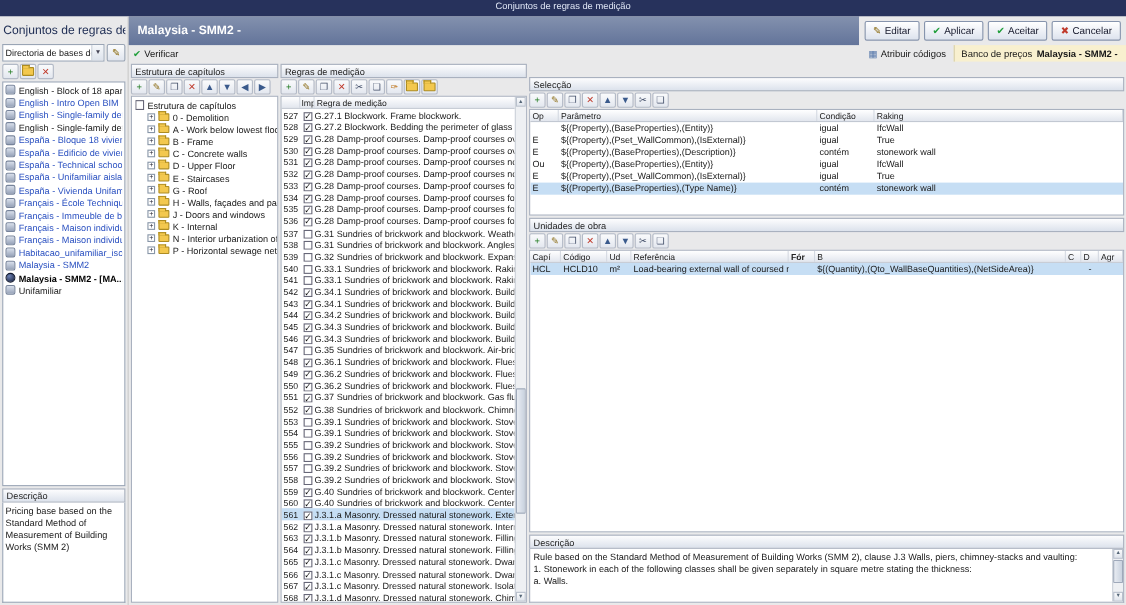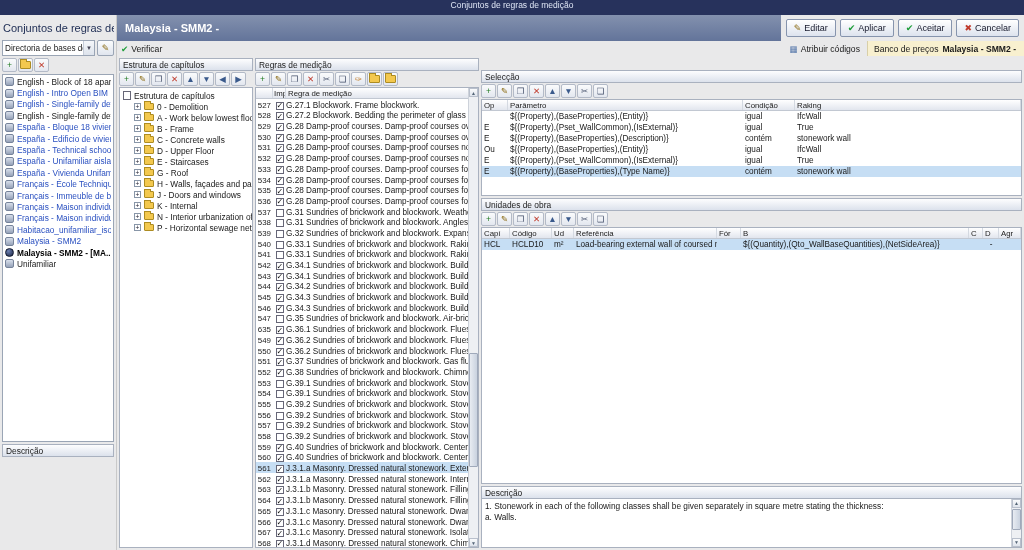--- a/index.html
+++ b/index.html
@@ -77,21 +77,21 @@
   .cb.checked::after{content:"✓";position:absolute;left:0;top:-1.5px;font-size:8px;color:#111;}
   .rtxt{flex:1;font-size:8.2px;white-space:nowrap;overflow:hidden;min-width:0;}
   .vscroll{position:absolute;top:0;right:0;bottom:0;width:10px;background:#eef0f3;border-left:1px solid #cdd2da;display:flex;flex-direction:column;}
   .varrow{height:9px;flex:none;display:flex;align-items:center;justify-content:center;font-size:5px;color:#567;background:linear-gradient(#fafbfc,#dfe4ec);border:1px solid #b9c0cc;}
   .vtrack{flex:1;position:relative;}
   .vthumb{position:absolute;left:0;right:0;background:linear-gradient(90deg,#e8ecf2,#c9d2df);border:1px solid #9fa9ba;border-radius:1px;}
   .srow{display:flex;align-items:center;height:11px;overflow:hidden;font-size:8.2px;}
   .srow>span{padding:0 2px;white-space:nowrap;overflow:hidden;}
   .w-op{width:26px;flex:none;} .w-param{width:235px;flex:none;} .w-cond{width:52px;flex:none;} .w-val{flex:1;min-width:0;}
   .w-capi{width:28px;flex:none;} .w-cod{width:42px;flex:none;} .w-ud{width:22px;flex:none;}
-  .w-ref{flex:1;min-width:0;} .w-for{width:24px;flex:none;} .w-b{width:228px;flex:none;}
+  .w-ref{flex:1;min-width:0;} .w-for{width:24px;flex:none;font-weight:bold;} .w-b{width:228px;flex:none;}
   .w-c{width:14px;flex:none;} .w-d{width:16px;flex:none;text-align:center;} .w-agr{width:22px;flex:none;}
   .selpanel{height:126px;flex:none;}
   .unipanel{flex:1;}
   .descpanel{height:62px;flex:none;}
   .desc-body{flex:1;background:#fff;border:1px solid #a9b1bf;border-top:none;padding:2px 14px 2px 3px;font-size:8.3px;line-height:1.35;position:relative;overflow:hidden;}
 </style>
 </head>
 <body>
 
 <div class="app">
@@ -189,20 +189,21 @@
           </div>
           <div class="db-item s-black">
             <span class="db-ic"></span>
             <span class="db-lb">Unifamiliar</span>
           </div>
         </div>
       <div class="ldesc">
         <div class="phead">
           <span>Descrição</span>
         </div>
+        <div class="ldesc-body">Pricing base based on the Standard Method of Measurement of Building Works (SMM 2)</div>
       </div>
     </div>
 
     <div class="rightcol">
       <div class="topbar">
         <div class="strip">
           <span>Malaysia - SMM2 -</span>
         </div>
         <div class="topbtns">
           <div class="btn">
@@ -524,21 +525,21 @@
                   <span class="rtxt">G.34.3 Sundries of brickwork and blockwork. Building in or cut</span>
                 </div>
                 <div class="rrow">
                   <span class="rnum">547</span>
                   <span class="rchk">
                     <span class="cb"></span>
                   </span>
                   <span class="rtxt">G.35 Sundries of brickwork and blockwork. Air-bricks, ventilati</span>
                 </div>
                 <div class="rrow">
-                  <span class="rnum">635</span>
+                  <span class="rnum">548</span>
                   <span class="rchk">
                     <span class="cb checked"></span>
                   </span>
                   <span class="rtxt">G.36.1 Sundries of brickwork and blockwork. Flues. Parging an</span>
                 </div>
                 <div class="rrow">
                   <span class="rnum">549</span>
                   <span class="rchk">
                     <span class="cb checked"></span>
                   </span>
@@ -825,20 +826,21 @@
                 </div>
             </div>
           </div>
 
           <div class="panel descpanel">
             <div class="phead">
               <span>Descrição</span>
             </div>
             <div class="desc-body">
               <div>
+                  <div>Rule based on the Standard Method of Measurement of Building Works (SMM 2), clause J.3 Walls, piers, chimney-stacks and vaulting:</div>
                   <div>1. Stonework in each of the following classes shall be given separately in square metre stating the thickness:</div>
                   <div>a. Walls.</div>
                 </div>
               <div class="vscroll">
                 <div class="varrow">▲</div>
                 <div class="vtrack">
                     <div class="vthumb" style="top:2%;height:70%;"></div>
                   </div>
                 <div class="varrow">▼</div>
               </div>

